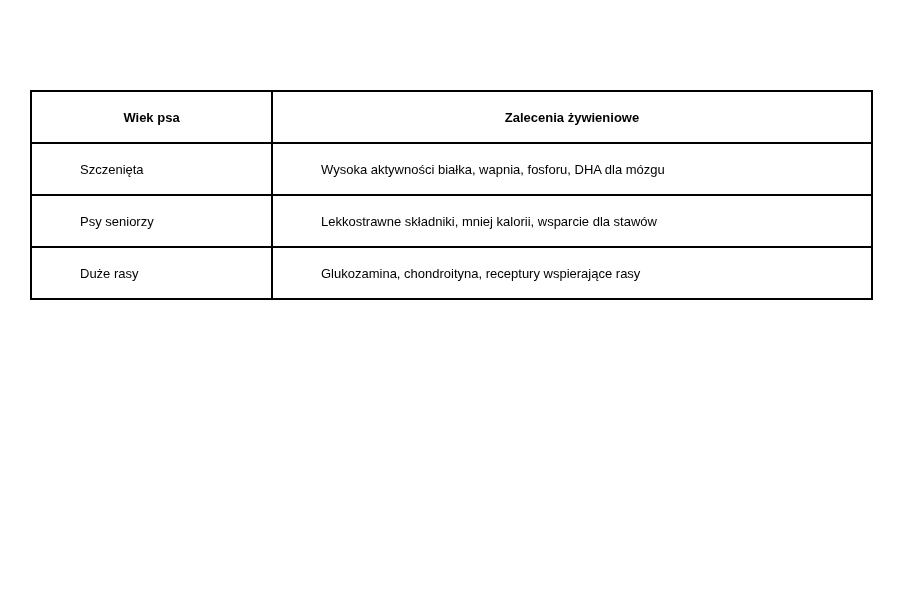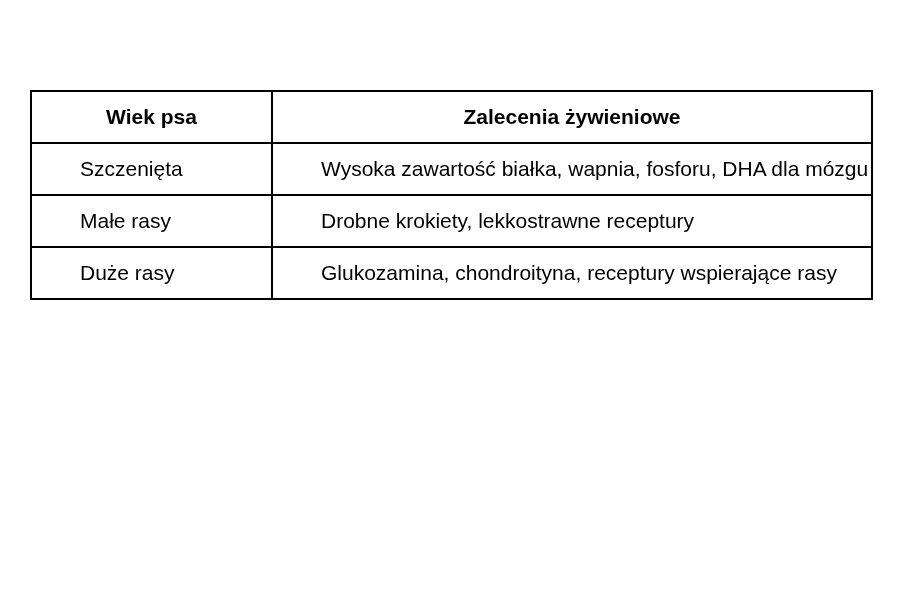--- a/index.html
+++ b/index.html
@@ -17,21 +17,21 @@
   .table-wrap {
     position: absolute;
     left: 30px;
     top: 90px;
   }
   table.nutrition {
     border-collapse: collapse;
     table-layout: fixed;
     width: 841px;
     color: #000000;
-    font-size: 21px;
+    font-size: 13px;
   }
   table.nutrition th,
   table.nutrition td {
     border: 2px solid #000000;
     height: 50px;
     padding: 0 12px;
     vertical-align: middle;
     background: #ffffff;
     overflow: hidden;
     white-space: nowrap;
@@ -58,26 +58,26 @@
       <col class="c2">
     </colgroup>
     <tbody>
 
       <tr>
         <th>Wiek psa</th>
         <th>Zalecenia żywieniowe</th>
       </tr>
       <tr>
         <td>Szczenięta</td>
-        <td>Wysoka zawartość białka, wapnia, fosforu, DHA dla mózgu</td>
+        <td>Wysoka aktywności białka, wapnia, fosforu, DHA dla mózgu</td>
+      </tr>
+      <tr>
+        <td>Psy seniorzy</td>
+        <td>Lekkostrawne składniki, mniej kalorii, wsparcie dla stawów</td>
       </tr>
 
-      <tr>
-        <td>Małe rasy</td>
-        <td>Drobne krokiety, lekkostrawne receptury</td>
-      </tr>
       <tr>
         <td>Duże rasy</td>
         <td>Glukozamina, chondroityna, receptury wspierające rasy</td>
       </tr>
     </tbody>
   </table>
 </div>
 
 </body></html>

